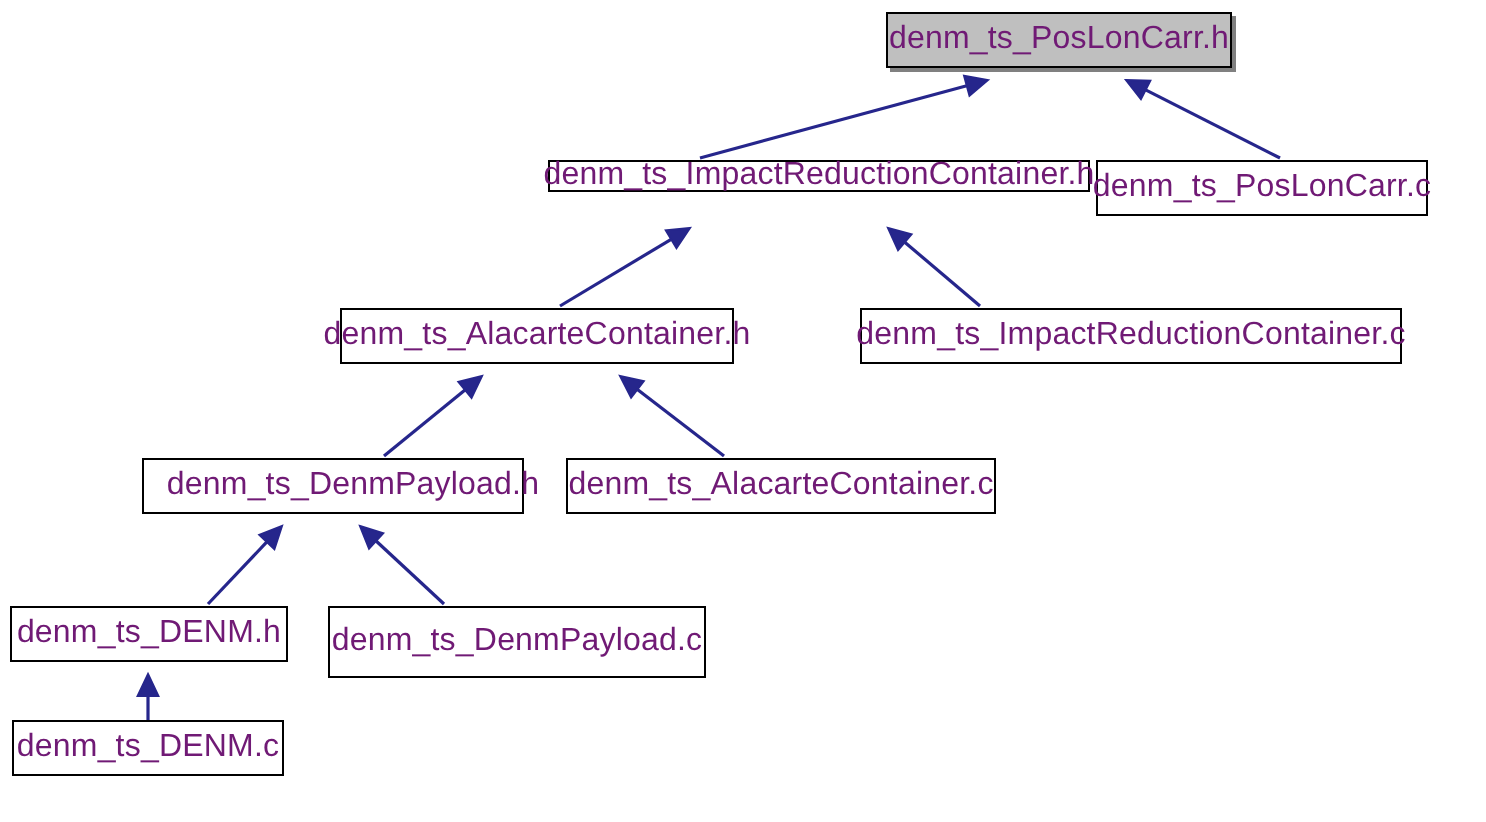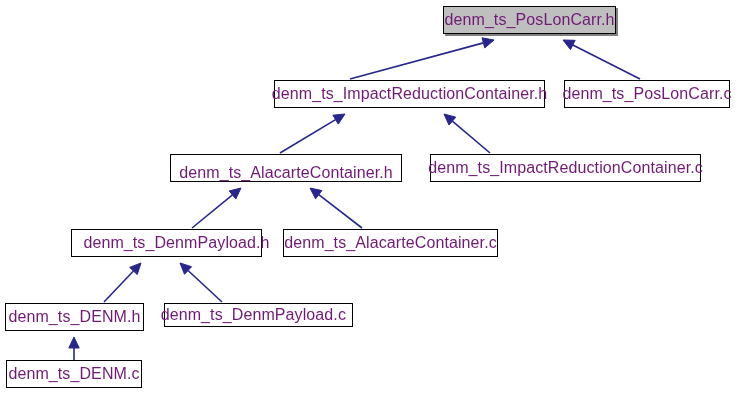--- a/index.html
+++ b/index.html
@@ -90,42 +90,42 @@
       <g>
         <line x1="74" y1="376" x2="74" y2="348" stroke="#26268c" stroke-width="1.6"></line>
         <polygon points="74,337 79.2,348 68.8,348" fill="#26268c" stroke="#26268c" stroke-width="1"></polygon>
       </g>
     </svg>
 
   <div id="nodes-layer">
       <div class="node highlight" style="left: 443px; top: 6px; width: 173px; height: 28px;">
         <span class="node-label">denm_ts_PosLonCarr.h</span>
       </div>
-      <div class="node" style="left: 274px; top: 80px; width: 271px; height: 28px;">
+      <div class="node" style="left: 274px; top: 80px; width: 271px; height: 16px;">
         <span class="node-label">denm_ts_ImpactReductionContainer.h</span>
       </div>
-      <div class="node" style="left: 564px; top: 80px; width: 166px; height: 28px;">
+      <div class="node" style="left: 548px; top: 80px; width: 166px; height: 28px;">
         <span class="node-label">denm_ts_PosLonCarr.c</span>
       </div>
-      <div class="node" style="left: 170px; top: 154px; width: 232px; height: 28px; align-items: flex-end;">
+      <div class="node" style="left: 170px; top: 154px; width: 197px; height: 28px;">
         <span class="node-label">denm_ts_AlacarteContainer.h</span>
       </div>
       <div class="node" style="left: 410px; top: 154px; width: 271px; height: 28px; margin-left: 20px;">
         <span class="node-label">denm_ts_ImpactReductionContainer.c</span>
       </div>
       <div class="node" style="left: 71px; top: 229px; width: 191px; height: 28px; padding-left: 20px;">
         <span class="node-label">denm_ts_DenmPayload.h</span>
       </div>
       <div class="node" style="left: 283px; top: 229px; width: 215px; height: 28px; text-align: right;">
         <span class="node-label">denm_ts_AlacarteContainer.c</span>
       </div>
       <div class="node" style="left: 5px; top: 303px; width: 139px; height: 28px;">
         <span class="node-label">denm_ts_DENM.h</span>
       </div>
-      <div class="node" style="left: 164px; top: 303px; width: 189px; height: 24px; justify-content: flex-end;">
+      <div class="node" style="left: 164px; top: 303px; width: 189px; height: 36px;">
         <span class="node-label">denm_ts_DenmPayload.c</span>
       </div>
       <div class="node" style="left: 6px; top: 360px; width: 136px; height: 28px;">
         <span class="node-label">denm_ts_DENM.c</span>
       </div>
     </div>
 
 </div>
 
 </body></html>

